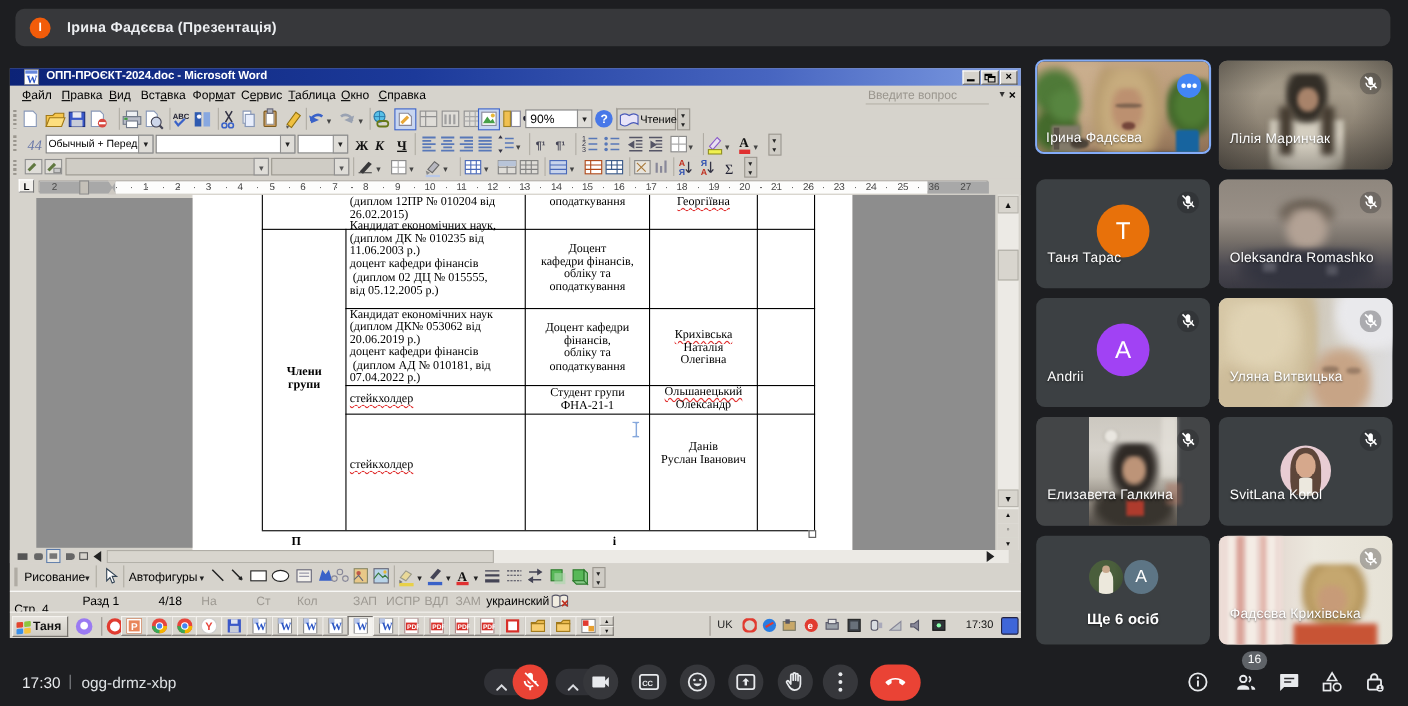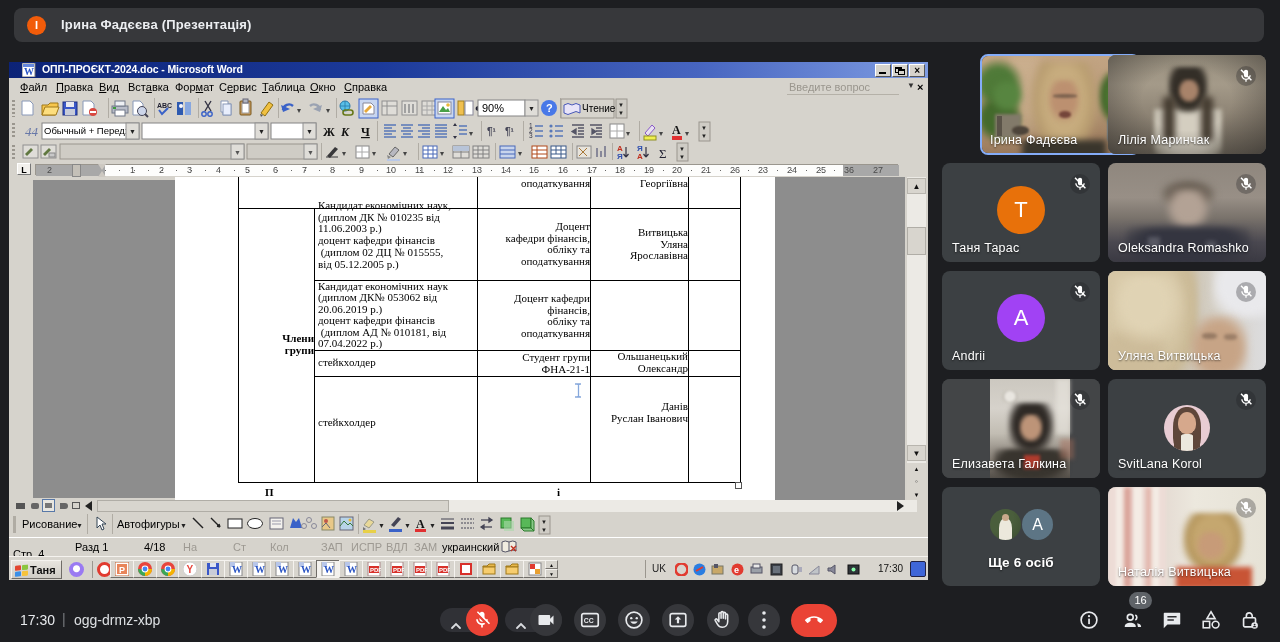--- a/index.html
+++ b/index.html
@@ -1,43 +1,43 @@
 <!DOCTYPE html>
 <html><head><meta charset="utf-8"><style>
 *{margin:0;padding:0;box-sizing:border-box}
 html,body{width:1280px;height:642px;background:#1d1e21;font-family:"Liberation Sans",sans-serif;overflow:hidden}
 #app{position:absolute;left:0;top:0;width:1280px;height:642px}
 .abs{position:absolute}
 #topbar{position:absolute;left:14px;top:8px;width:1250px;height:34px;background:#37383b;border-radius:8px}
 #topbar .av{position:absolute;left:13px;top:8px;width:19px;height:19px;border-radius:50%;background:#f25c0a;color:#fff;font-size:11px;font-weight:bold;text-align:center;line-height:19px}
 #topbar .nm{position:absolute;left:47px;top:9px;color:#eceef1;font-size:13px;font-weight:bold;letter-spacing:.2px}
 .tile{position:absolute;width:158px;height:99px;background:#3c4043;border-radius:8px;overflow:hidden}
-.tile .nm{position:absolute;left:10px;bottom:7px;color:#fff;font-size:12.5px;font-weight:500;text-shadow:0 1px 2px rgba(0,0,0,.6);letter-spacing:.2px}
+.tile .nm{position:absolute;left:10px;bottom:21px;color:#fff;font-size:12.5px;font-weight:500;text-shadow:0 1px 2px rgba(0,0,0,.6);letter-spacing:.2px}
 .tile .mic{position:absolute;right:10px;top:11px;width:20px;height:20px}
 .avc{position:absolute;border-radius:50%;color:#fff;text-align:center}
 #word{position:absolute;left:9px;top:62px;width:919px;height:518px;background:#d6d3cc;font-family:"Liberation Sans",sans-serif}
 #wtitle{position:absolute;left:0;top:0;width:919px;height:16px;background:linear-gradient(90deg,#0c2377 0%,#1c3a9a 40%,#4765c0 75%,#7e9ce2 100%);color:#fff;font-size:10.5px;font-weight:bold;letter-spacing:-.1px}
 #wtitle .t{position:absolute;left:33px;top:1px}
 #wmenu{position:absolute;left:0;top:16px;width:919px;height:19px;background:#d6d3cc;color:#000;font-size:11px}
 .mi{position:absolute;top:3px}
 .tb{position:absolute;left:0;width:919px;background:#d6d3cc}
 #tb1{top:35px;height:23px}
 #tb2{top:58px;height:22px}
 #tb3{top:80px;height:20px}
 .grip{position:absolute;left:3px;top:3px;bottom:3px;width:3px;background:repeating-linear-gradient(180deg,#9a968e 0 2px,#d6d3cc 2px 4px)}
 #ruler{position:absolute;left:0;top:100px;width:919px;height:15px;background:#d6d3cc}
 #rstrip{position:absolute;left:26px;top:2px;width:863px;height:11px;background:#fff;border:1px solid #9a968e}
 .rnum{position:absolute;top:0px;font-size:9px;color:#4a4a4a}
 #doc{position:absolute;left:0;top:115px;width:919px;height:323px;background:#d6d3cc;overflow:hidden}
 #page{position:absolute;left:166px;top:0;width:600px;height:323px;background:#fff}
 .gr{position:absolute;background:#8d8d8d}
 .tl{position:absolute;background:#000}
 .ct{position:absolute;font-family:"Liberation Serif",serif;font-size:11px;line-height:11.7px;color:#000}
-.cc{text-align:right}
-.sq{text-decoration-style:wavy;text-decoration-color:#e03030;text-decoration-thickness:1px;text-underline-offset:2px}
+.cc{text-align:center}
+.sq{text-decoration:underline;text-decoration-style:wavy;text-decoration-color:#e03030;text-decoration-thickness:1px;text-underline-offset:2px}
 #vscroll{position:absolute;right:0;top:115px;width:23px;height:323px;background:#d6d3cc}
 #hscroll{position:absolute;left:0;top:438px;width:919px;height:12px;background:#ece9e4}
 .sbtn{position:absolute;background:#d6d3cc;border:1px solid;border-color:#f4f2ee #7a7772 #7a7772 #f4f2ee;color:#111;text-align:center}
 #drawbar{position:absolute;left:0;top:450px;width:919px;height:25px;background:#d6d3cc;font-size:11px;color:#000}
 #statusbar{position:absolute;left:0;top:475px;width:919px;height:19px;background:#d6d3cc;font-size:11px;color:#000}
 #taskbar{position:absolute;left:0;top:494px;width:919px;height:24px;background:#d8d5ce;border-top:1px solid #f5f3ef}
 .tk{position:absolute;top:3px;width:24px;height:18px;background:#d8d5ce;border:1px solid;border-color:#f5f3ef #716e69 #716e69 #f5f3ef}
 .circ{position:absolute;top:604px;width:32px;height:32px;border-radius:50%;background:#36373b}
 #btxt{position:absolute;left:20px;top:612px;color:#e8eaed;font-size:14px;font-weight:500}
 .ricon{position:absolute;top:609px;width:22px;height:22px}
@@ -340,27 +340,28 @@
 <div class="tl" style="left:305px;top:31px;width:1px;height:274px"></div>
 <div class="tl" style="left:468px;top:0;width:1px;height:305px"></div>
 <div class="tl" style="left:581px;top:0;width:1px;height:305px"></div>
 <div class="tl" style="left:679px;top:0;width:1px;height:305px"></div>
 <div class="tl" style="left:731px;top:0;width:1px;height:305px"></div>
 <div class="tl" style="left:229px;top:31px;width:503px;height:1px"></div>
 <div class="tl" style="left:305px;top:103px;width:427px;height:1px"></div>
 <div class="tl" style="left:305px;top:173px;width:427px;height:1px"></div>
 <div class="tl" style="left:305px;top:199px;width:427px;height:1px"></div>
 <div class="tl" style="left:229px;top:305px;width:503px;height:1px"></div>
+<div class="ct" style="left:309px;top:1px;width:158px">(диплом 12ПР № 010204 від<br>26.02.2015)</div>
 <div class="ct cc" style="left:469px;top:1px;width:112px">оподаткування</div>
 <div class="ct cc" style="left:582px;top:1px;width:97px"><span class="sq">Георгіївна</span></div>
 <div class="ct" style="left:309px;top:23px;width:158px">Кандидат економічних наук,<br>(диплом ДК № 010235  від<br>11.06.2003 р.)<br>доцент кафедри фінансів<br>&nbsp;(диплом 02 ДЦ № 015555,<br>від 05.12.2005 р.)</div>
 <div class="ct cc" style="left:469px;top:44px;width:112px">Доцент<br>кафедри фінансів,<br>обліку та<br>оподаткування</div>
-<div class="ct cc" style="left:582px;top:50px;width:97px"><span class="sq">Витвицька</span><br>Уляна<br>Ярославівна</div>
 <div class="ct" style="left:309px;top:104px;width:158px;line-height:11.4px">Кандидат економічних наук<br>(диплом ДК№ 053062  від<br>20.06.2019 р.)<br>доцент кафедри фінансів<br>&nbsp;(диплом АД № 010181,  від<br>07.04.2022 р.)</div>
 <div class="ct cc" style="left:469px;top:116px;width:112px">Доцент кафедри<br>фінансів,<br>обліку та<br>оподаткування</div>
+<div class="ct cc" style="left:582px;top:122px;width:97px"><span class="sq">Крихівська</span><br>Наталія<br>Олегівна</div>
 <div class="ct cc" style="left:230px;top:156px;width:75px;font-weight:bold">Члени<br>групи</div>
 <div class="ct" style="left:309px;top:180px;width:158px"><span class="sq">стейкхолдер</span></div>
 <div class="ct cc" style="left:469px;top:175px;width:112px">Студент групи<br>ФНА-21-1</div>
 <div class="ct cc" style="left:582px;top:174px;width:97px"><span class="sq">Ольшанецький</span><br>Олександр</div>
 <div class="ct" style="left:309px;top:240px;width:158px"><span class="sq">стейкхолдер</span></div>
 <div class="ct cc" style="left:582px;top:224px;width:97px">Данів<br>Руслан Іванович</div>
 <div class="abs" style="left:726px;top:305px;width:7px;height:7px;background:#fff;border:1px solid #555"></div>
 <div class="ct" style="left:256px;top:310px;width:480px;height:13px;overflow:hidden;font-weight:bold">П</div>
 <div class="ct" style="left:548px;top:310px;width:30px;height:13px;overflow:hidden;font-weight:bold">і</div>
 <svg class="abs" style="left:565px;top:206px" width="9" height="15" viewBox="0 0 9 15">
@@ -660,21 +661,21 @@
           </svg></div>
         <div class="abs" style="left:838px;top:5px"><svg width="13" height="13">
             <rect x="1" y="2" width="11" height="9" fill="#2f3338" stroke="#111"></rect>
             <circle cx="6.5" cy="6.5" r="2" fill="#8fa"></circle>
           </svg></div>
         <span class="abs" style="left:869px;top:6px;font-size:10px;color:#111">17:30</span>
         <div class="abs" style="left:901px;top:4px;width:16px;height:16px;background:#3f66d8;border:1px solid #224;border-radius:2px"></div>
       </div>
     </div>
     <div id="tiles">
-      <div class="tile" style="left:980px;top:54px;width:160px;height:101px;border:2.5px solid #84acf8">
+      <div class="tile" style="left:941px;top:54px;width:160px;height:86px;border:2.5px solid #84acf8">
         <div class="abs" style="left:0;top:0;right:0;bottom:0;background:linear-gradient(175deg,#c4a685 0%,#b99a78 55%,#a28263 80%,#8d6f55 100%)">
           <div class="abs" style="left:28px;top:0;width:30px;height:78px;background:rgba(230,212,182,.22);filter:blur(4px)"></div>
           <div class="abs" style="left:-10px;top:2px;width:52px;height:52px;border-radius:50%;background:radial-gradient(circle,#4f7a38 0 42%,rgba(79,122,56,0) 72%);filter:blur(2px)"></div>
           <div class="abs" style="left:-6px;top:36px;width:46px;height:52px;border-radius:50%;background:radial-gradient(circle,#446a2c 0 45%,rgba(68,106,44,0) 75%);filter:blur(2px)"></div>
           <div class="abs" style="left:8px;top:20px;width:34px;height:40px;border-radius:50%;background:radial-gradient(circle,#578540 0 38%,rgba(87,133,64,0) 70%);filter:blur(2px)"></div>
           <div class="abs" style="left:13px;top:58px;width:26px;height:24px;background:#827a6a;filter:blur(1.5px)"></div>
           <div class="abs" style="left:15px;top:60px;width:5px;height:20px;background:#5a5348"></div>
           <div class="abs" style="left:30px;top:70px;width:17px;height:9px;border-radius:45%;background:#4d443a;filter:blur(1px)"></div>
           <div class="abs" style="left:116px;top:16px;width:44px;height:54px;background:radial-gradient(ellipse at 55% 45%,#4f7c33 0 36%,#3f6529 58%,rgba(63,101,41,0) 76%);filter:blur(2.5px)"></div>
           <div class="abs" style="left:126px;top:62px;width:21px;height:24px;background:#17649f;border-radius:3px;filter:blur(1.2px)"></div>
@@ -807,21 +808,21 @@
         <div class="abs" style="left:38px;top:0;width:5px;height:101px;background:#e0b0a6;filter:blur(2px)"></div>
         <div class="abs" style="left:74px;top:26px;width:62px;height:62px;background:radial-gradient(ellipse at 50% 42%,#c5a76f 0 42%,#b4955c 58%,rgba(180,149,92,0) 76%);filter:blur(2.5px)"></div>
         <div class="abs" style="left:88px;top:44px;width:30px;height:30px;background:radial-gradient(ellipse at 50% 48%,#c79b78 0 48%,rgba(199,155,120,0) 78%);filter:blur(2px)"></div>
         <div class="abs" style="left:68px;top:80px;width:76px;height:22px;background:#c85435;filter:blur(2.5px)"></div>
         <svg class="mic" viewBox="0 0 24 24">
           <circle cx="12" cy="12" r="12" fill="rgba(30,31,34,.30)"></circle>
           <path fill="#fff" d="M12 13.5c1.4 0 2.5-1.1 2.5-2.5V7c0-1.4-1.1-2.5-2.5-2.5S9.5 5.6 9.5 7v4c0 1.4 1.1 2.5 2.5 2.5z"></path>
           <path fill="#fff" d="M16.2 11c0 2.3-1.9 4.2-4.2 4.2S7.8 13.3 7.8 11H6.3c0 2.9 2.1 5.2 4.9 5.6V19h1.6v-2.4c2.8-.4 4.9-2.7 4.9-5.6h-1.5z"></path>
           <path d="M6 4.5 L18.5 17" stroke="#fff" stroke-width="1.8"></path>
         </svg>
-        <div class="nm">Наталія Витвицька</div>
+        <div class="nm">Фадєєва Крихівська</div>
       </div>
     </div>
     <div id="bottombar">
       <span id="btxt">17:30</span>
       <span class="abs" style="left:62px;top:611px;color:#777a7e;font-size:14px">|</span>
       <span class="abs" style="left:74px;top:612px;color:#dde0e3;font-size:14px;font-weight:500">ogg-drmz-xbp</span>
       <div class="abs" style="left:440px;top:608px;width:58px;height:24px;border-radius:12px;background:#303136"></div>
       <div class="abs" style="left:450px;top:616px"><svg width="12" height="8" viewBox="0 0 12 8">
           <path d="M2 6 L6 2 L10 6" stroke="#dadce0" stroke-width="1.8" fill="none" stroke-linecap="round"></path>
         </svg></div>

